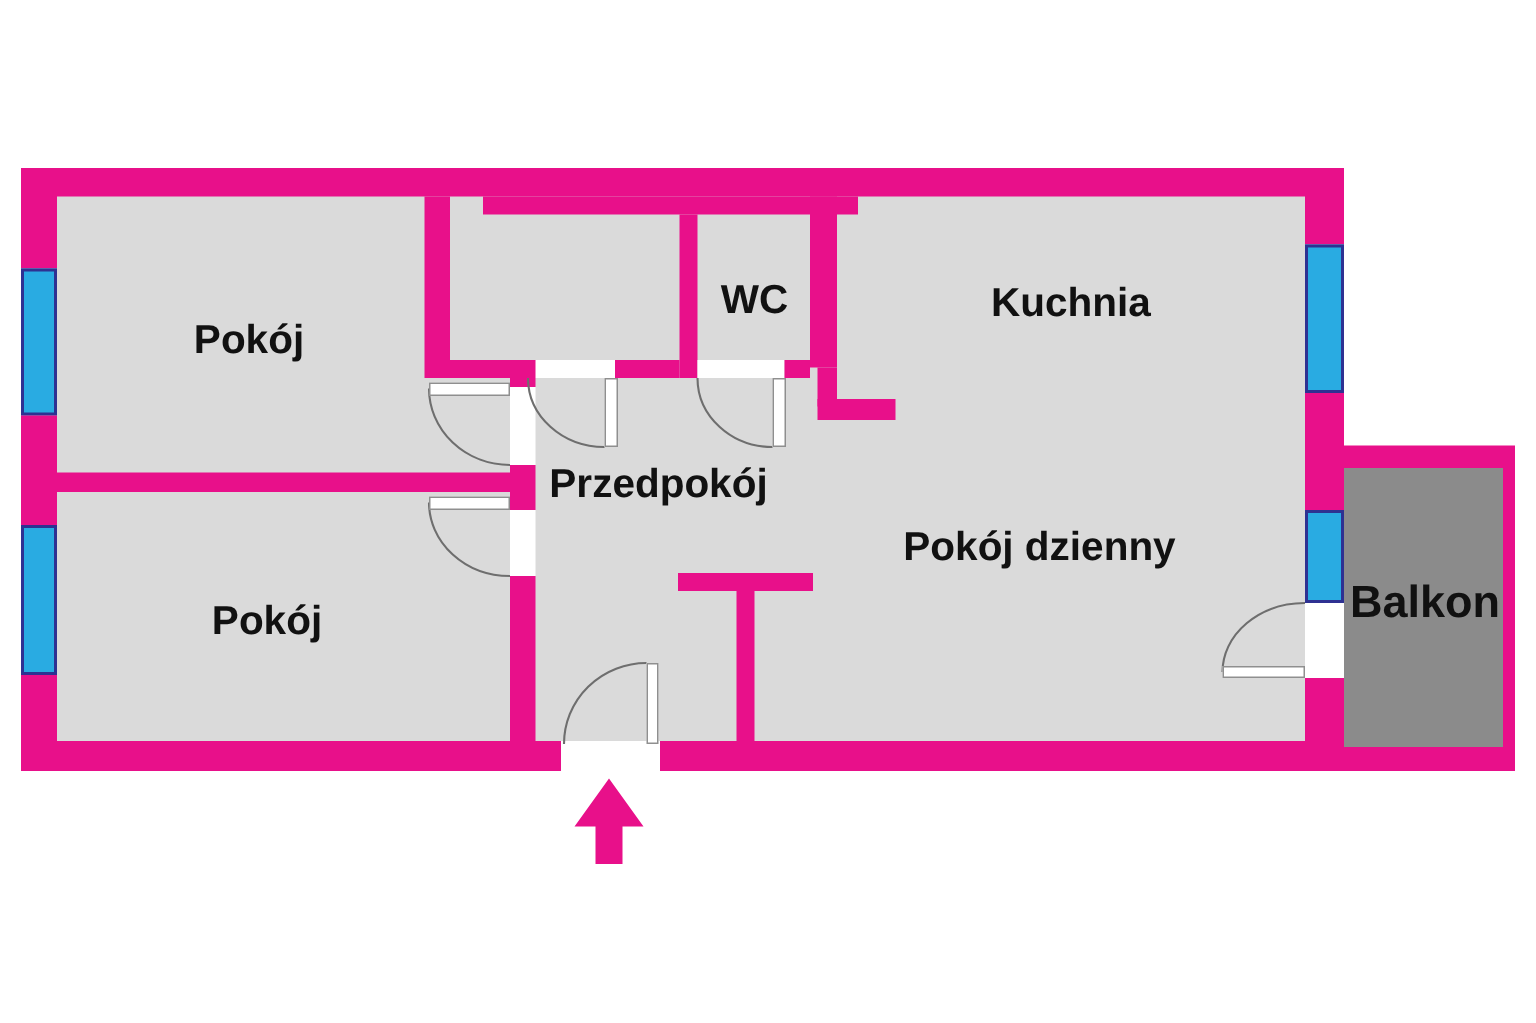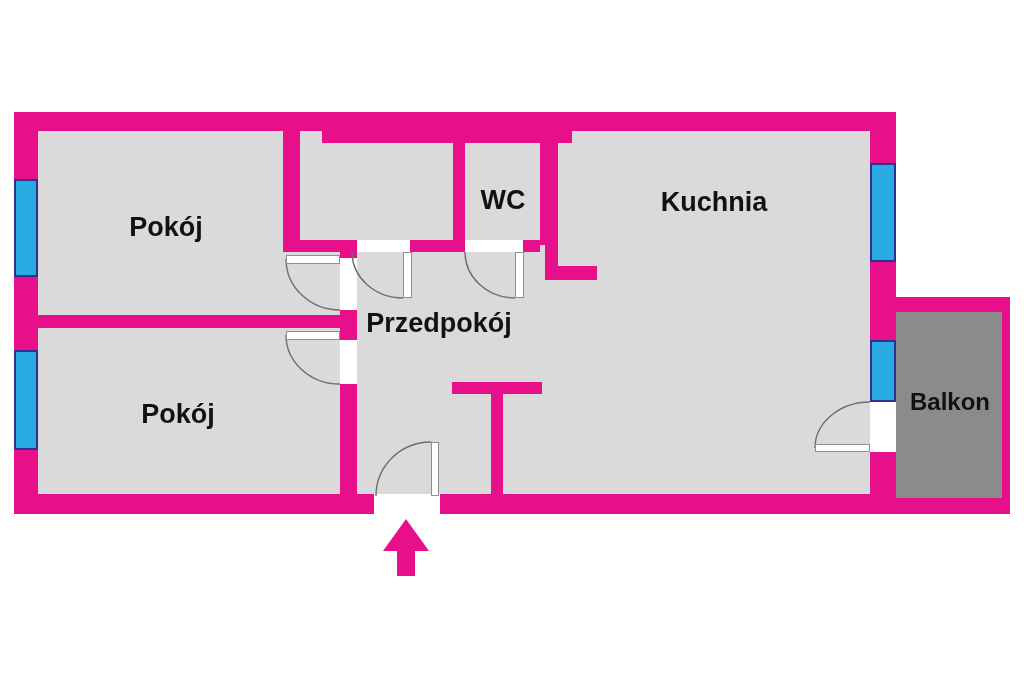--- a/index.html
+++ b/index.html
@@ -6,21 +6,21 @@
   #stage{position:relative;width:1024px;height:622px;background:var(--background,#fff);overflow:hidden;
          font-family:"Liberation Sans",sans-serif;}
   .floor{position:absolute;background:var(--floor,#dadada);}
   .w{position:absolute;background:var(--wall,#e9108a);}
   .win{position:absolute;background:var(--window-fill,#29abe2);border:2px solid var(--window-border,#2e3192);box-sizing:border-box;}
   .gap{position:absolute;background:var(--background,#fff);}
   .balcony-floor{position:absolute;background:var(--balcony-floor,#8b8b8b);}
   .leaf{position:absolute;background:#fff;border:1px solid #8f8f8f;box-sizing:border-box;}
   .room-label{position:absolute;transform:translate(-50%,-50%);white-space:nowrap;
               font-weight:700;font-size:27px;color:var(--label,#111);letter-spacing:0px;}
-  .room-label.small{font-size:24px;}
+  .room-label.small{font-size:30px;}
   svg.overlay{position:absolute;left:0;top:0;pointer-events:none;}
   .arc{fill:none;stroke:var(--door-line,#6e6e6e);stroke-width:1.4;}
   .arrow{fill:var(--wall,#e9108a);}
 </style>
 </head>
 <body>
 
 <div id="stage">
 
   <div class="floor" style="left:14px;top:112px;width:882px;height:402px;"></div>
@@ -80,16 +80,17 @@
   <div class="leaf" style="left:286px;top:331px;width:54px;height:9px;"></div>
   <div class="leaf" style="left:403px;top:252px;width:9px;height:46px;"></div>
   <div class="leaf" style="left:515px;top:252px;width:9px;height:46px;"></div>
   <div class="leaf" style="left:431px;top:442px;width:8px;height:54px;"></div>
   <div class="leaf" style="left:815px;top:444px;width:55px;height:8px;"></div>
 
   <div class="room-label" style="left:166px;top:227px;">Pokój</div>
   <div class="room-label" style="left:503px;top:200px;">WC</div>
   <div class="room-label" style="left:439px;top:323px;">Przedpokój</div>
   <div class="room-label" style="left:714px;top:202px;">Kuchnia</div>
+  <div class="room-label" style="left:693px;top:365px;">Pokój dzienny</div>
   <div class="room-label" style="left:178px;top:414px;">Pokój</div>
   <div class="room-label small" style="left:950px;top:402px;">Balkon</div>
 
 </div>
 
 </body></html>

